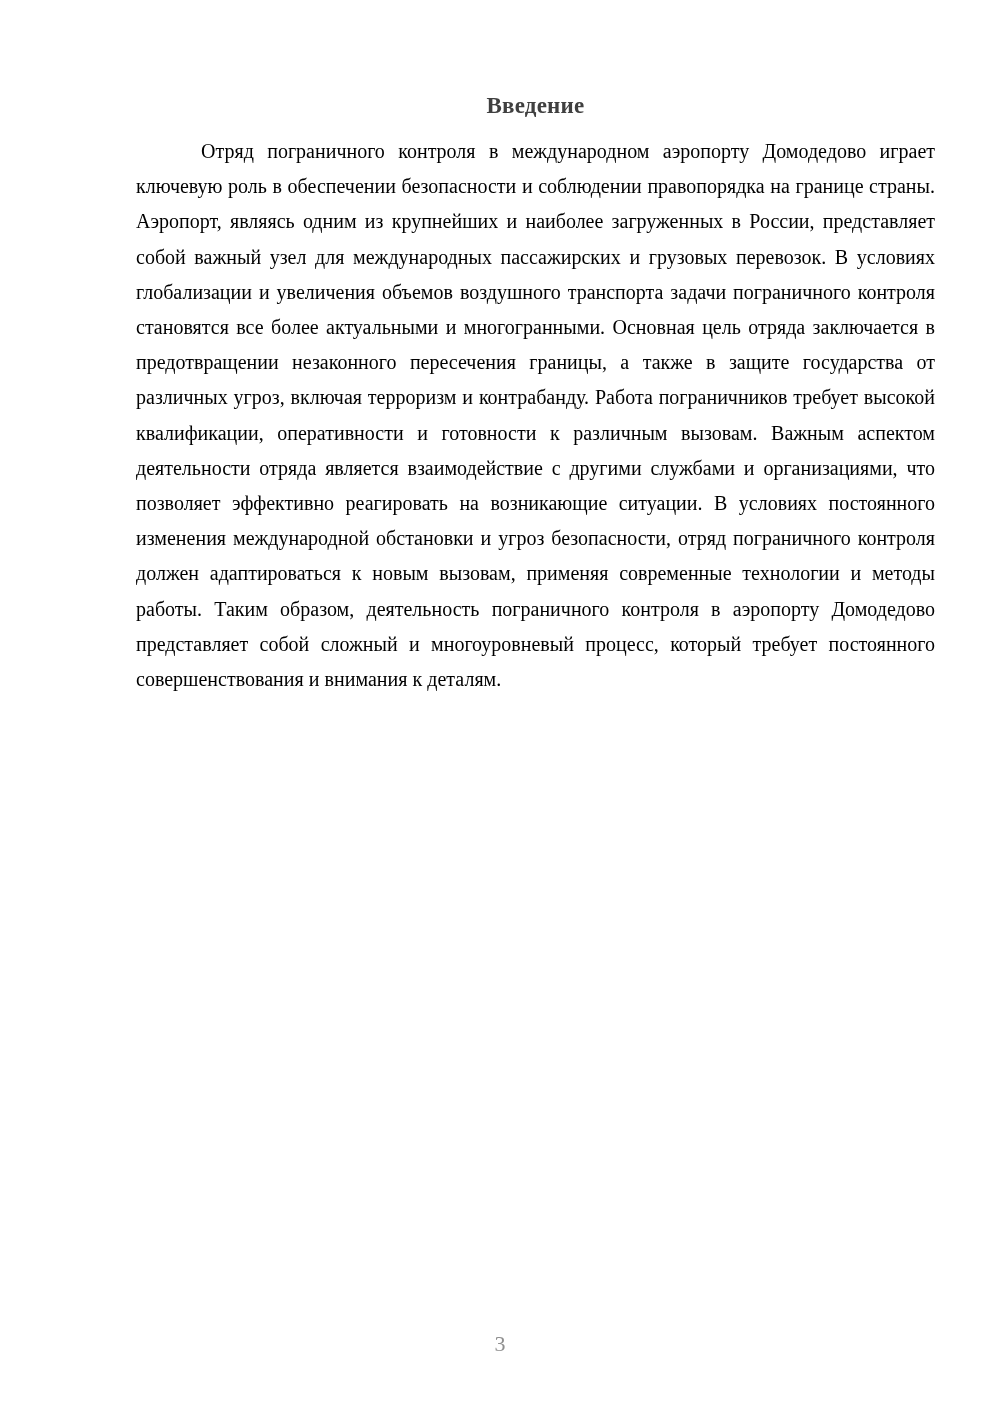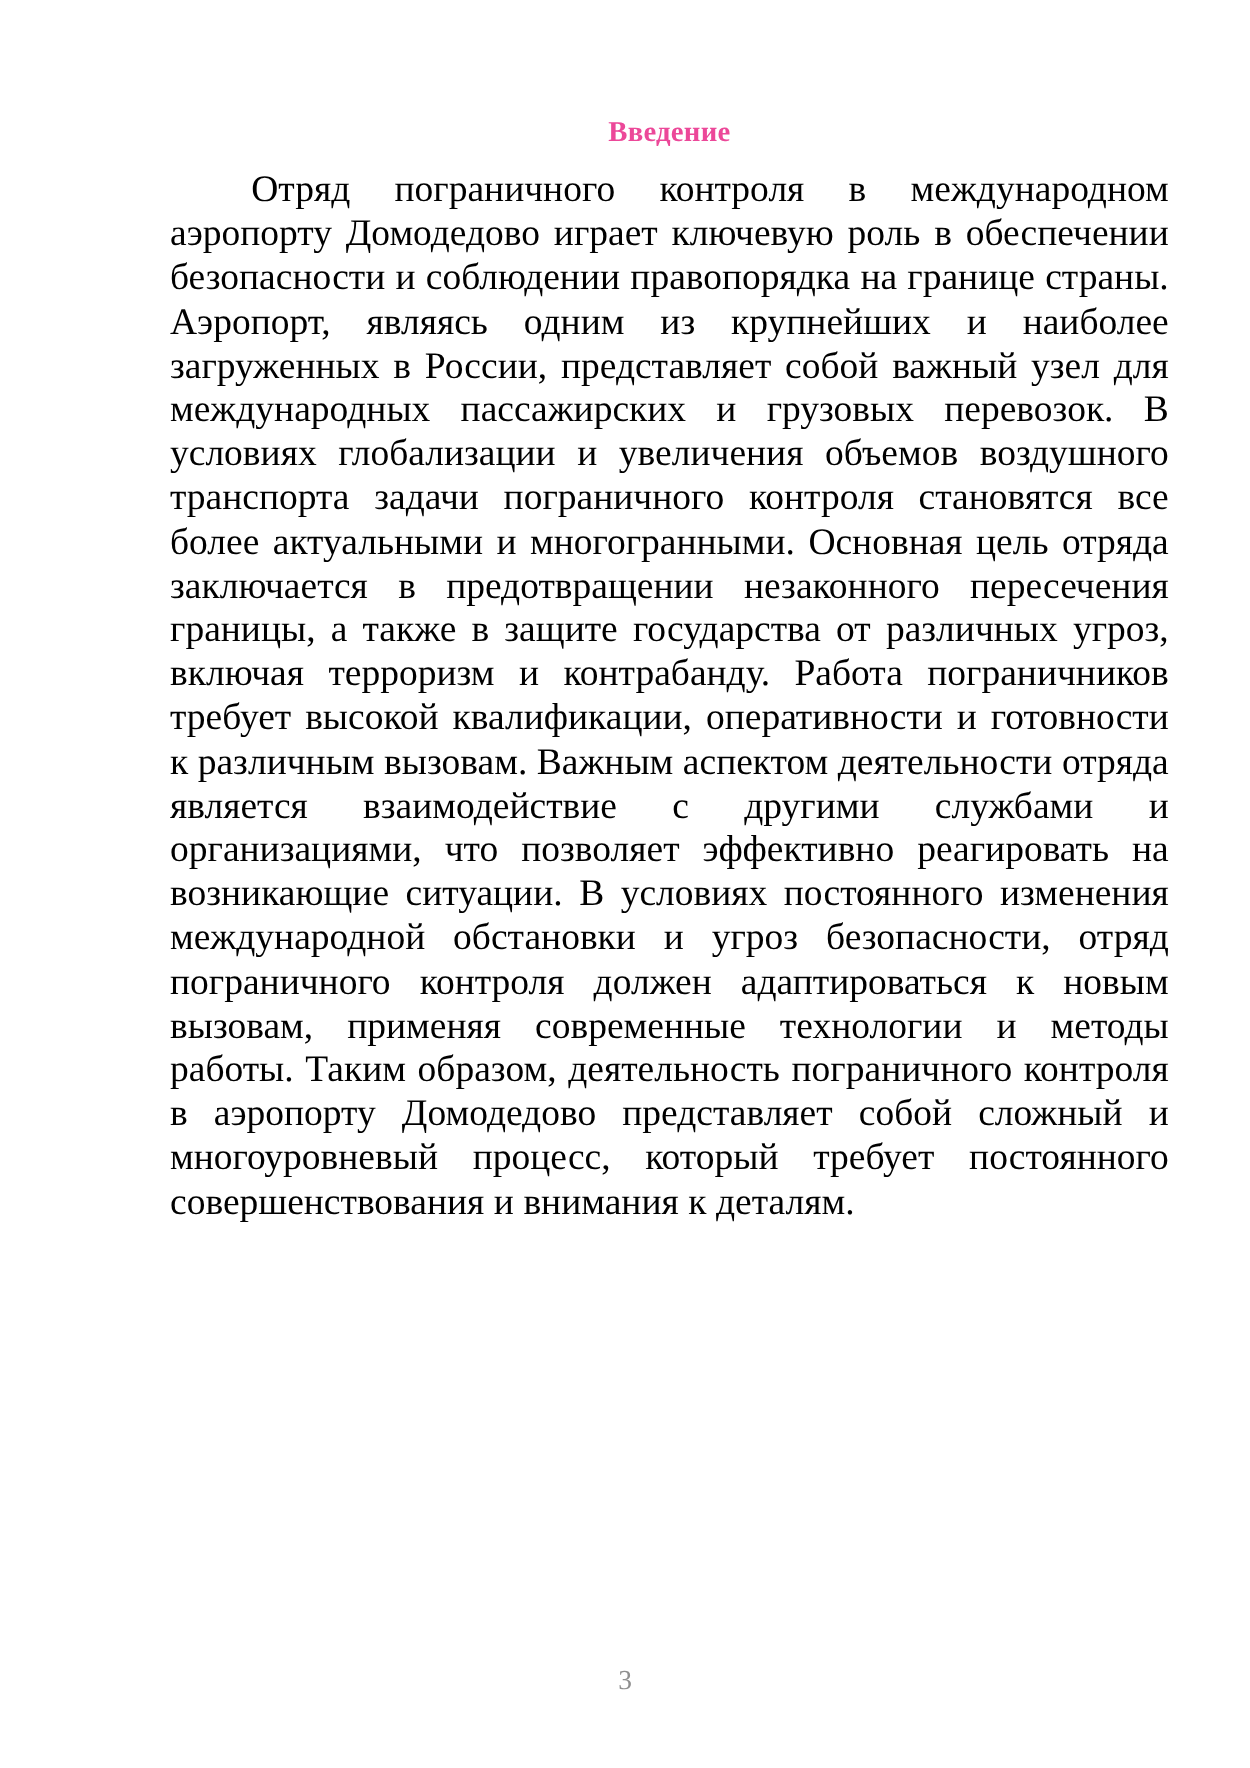--- a/index.html
+++ b/index.html
@@ -29,26 +29,26 @@
   }
 
   .doc-heading {
     font-family: "Liberation Serif", "DejaVu Serif", serif;
     font-size: 23px;
     font-weight: bold;
     text-align: center;
     line-height: 35px;
     margin: 0 0 11px 0;
     letter-spacing: 0.2px;
-    color: #ec4899;
+    color: #404040;
   }
 
   .body-paragraph {
     font-family: "Liberation Serif", "DejaVu Serif", serif;
-    font-size: 30px;
+    font-size: 20px;
     line-height: 35.2px;
     text-align: justify;
     text-justify: inter-word;
     text-indent: 65px;
     margin: 0;
     color: #000000;
     hyphens: none;
     -webkit-hyphens: none;
     word-spacing: 0.1px;
   }

